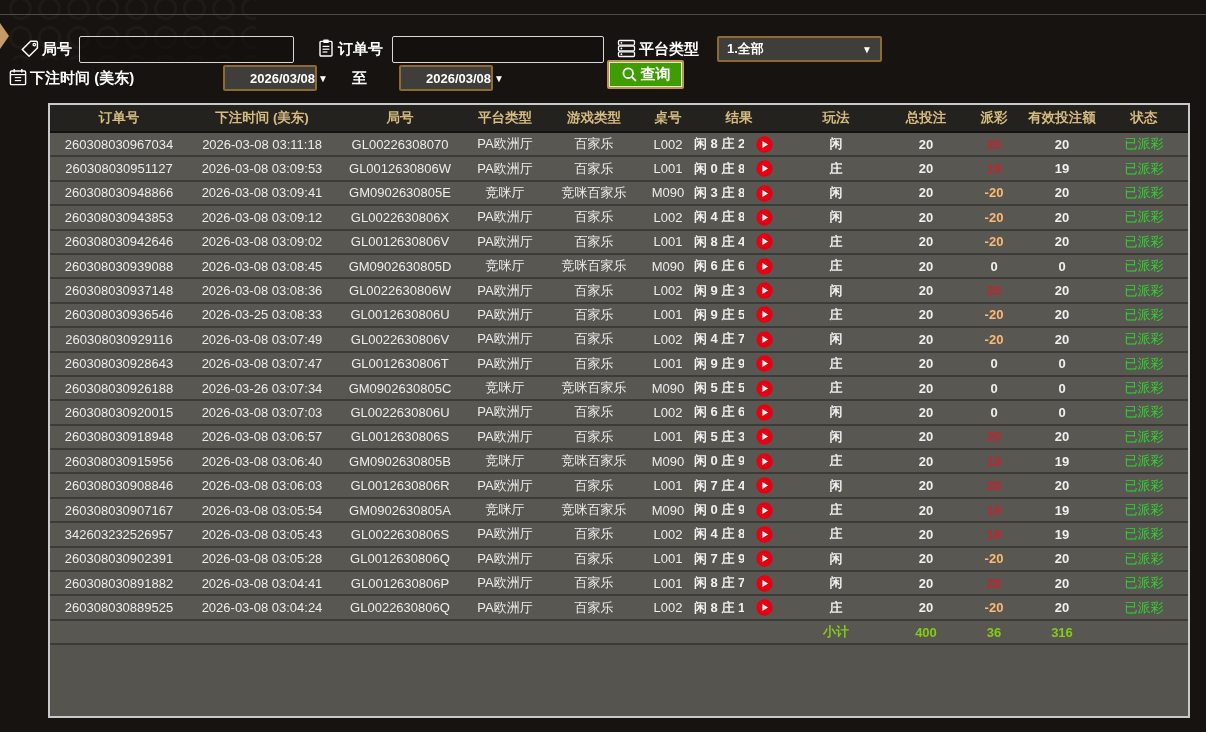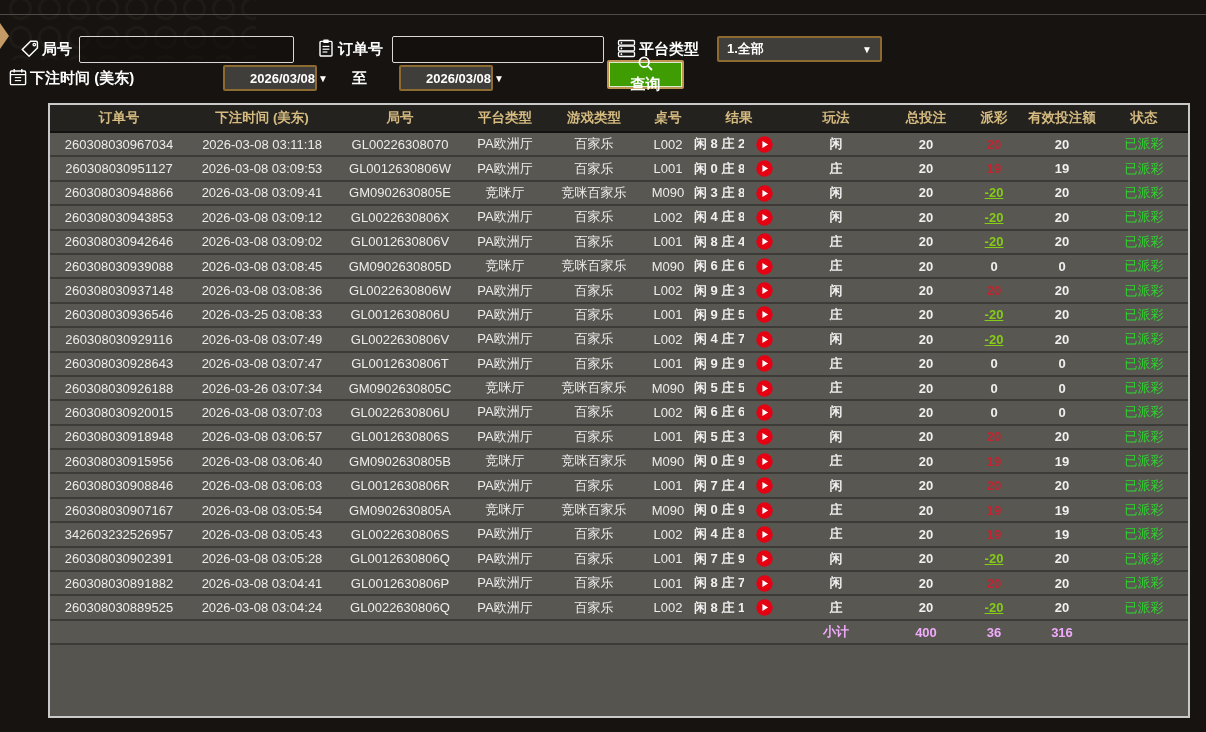--- a/index.html
+++ b/index.html
@@ -26,37 +26,37 @@
 
   .drop { position:absolute; height:26px; background:#403e3a; border:2px solid #8d6b30; border-radius:2px;
     color:#fff; font-weight:bold; font-size:13px; display:flex; align-items:center; cursor:pointer;padding-left:38px; }
   .drop .caret { font-size:10px; margin-left:3px; color:#fff; }
   .drop.date { justify-content:center; }
   .drop.select { padding:0 8px; }
   .drop.select .caret { margin-left:auto; }
 
   .query-btn { position:absolute; left:607px; top:46px; width:77px; height:29px; background:#3f9c02;
     border:2px solid #bd9550; box-shadow:inset 0 0 0 1px rgba(255,255,255,.8); border-radius:2px;
-    color:#fff; font-weight:bold; font-size:15px; display:flex; align-items:center; justify-content:center; gap:3px; cursor:pointer;flex-direction:column; }
+    color:#fff; font-weight:bold; font-size:15px; display:flex; align-items:center; justify-content:center; gap:3px; cursor:pointer; }
 
   
   .tbl-wrap { position:absolute; left:48px; top:103px; width:1142px; height:615px;
     border:2px solid #c9c9c9; background:#56544f; }
   table { width:100%; border-collapse:collapse; table-layout:fixed; }
   thead th { background:#24221e; color:#d5bb80; font-weight:bold; font-size:13.5px; height:27px;
     border-bottom:2px solid #141210; white-space:nowrap; }
   tbody td { background:#595752; color:#f0f0f0; font-size:13px; text-align:center; height:24.4px;
     border-bottom:2px solid #3c3b38; white-space:nowrap; overflow:hidden; }
   td.c-plain { font-weight:normal; color:#ececec; }
   td.c-bold  { font-weight:bold; }
   td.pay-pos { color:#c3242e; font-weight:bold; }
-  td.pay-neg { color:#84cc16; font-weight:bold;text-decoration:underline; }
+  td.pay-neg { color:#fdba74; font-weight:bold; }
   td.pay-zero{ color:#f0f0f0; font-weight:bold; }
   td.c-status{ color:#2fd42f; font-weight:normal; }
-  tr.summary td { color:#f0abfc; font-weight:bold; }
+  tr.summary td { color:#84cc16; font-weight:bold; }
   .playwrap { display:inline-flex; vertical-align:middle; cursor:pointer; }
 </style>
 </head>
 <body>
 
 <div class="page">
   <div class="watermark"></div>
   <div class="top-line"></div>
   <div class="side-arrow"></div>
 

